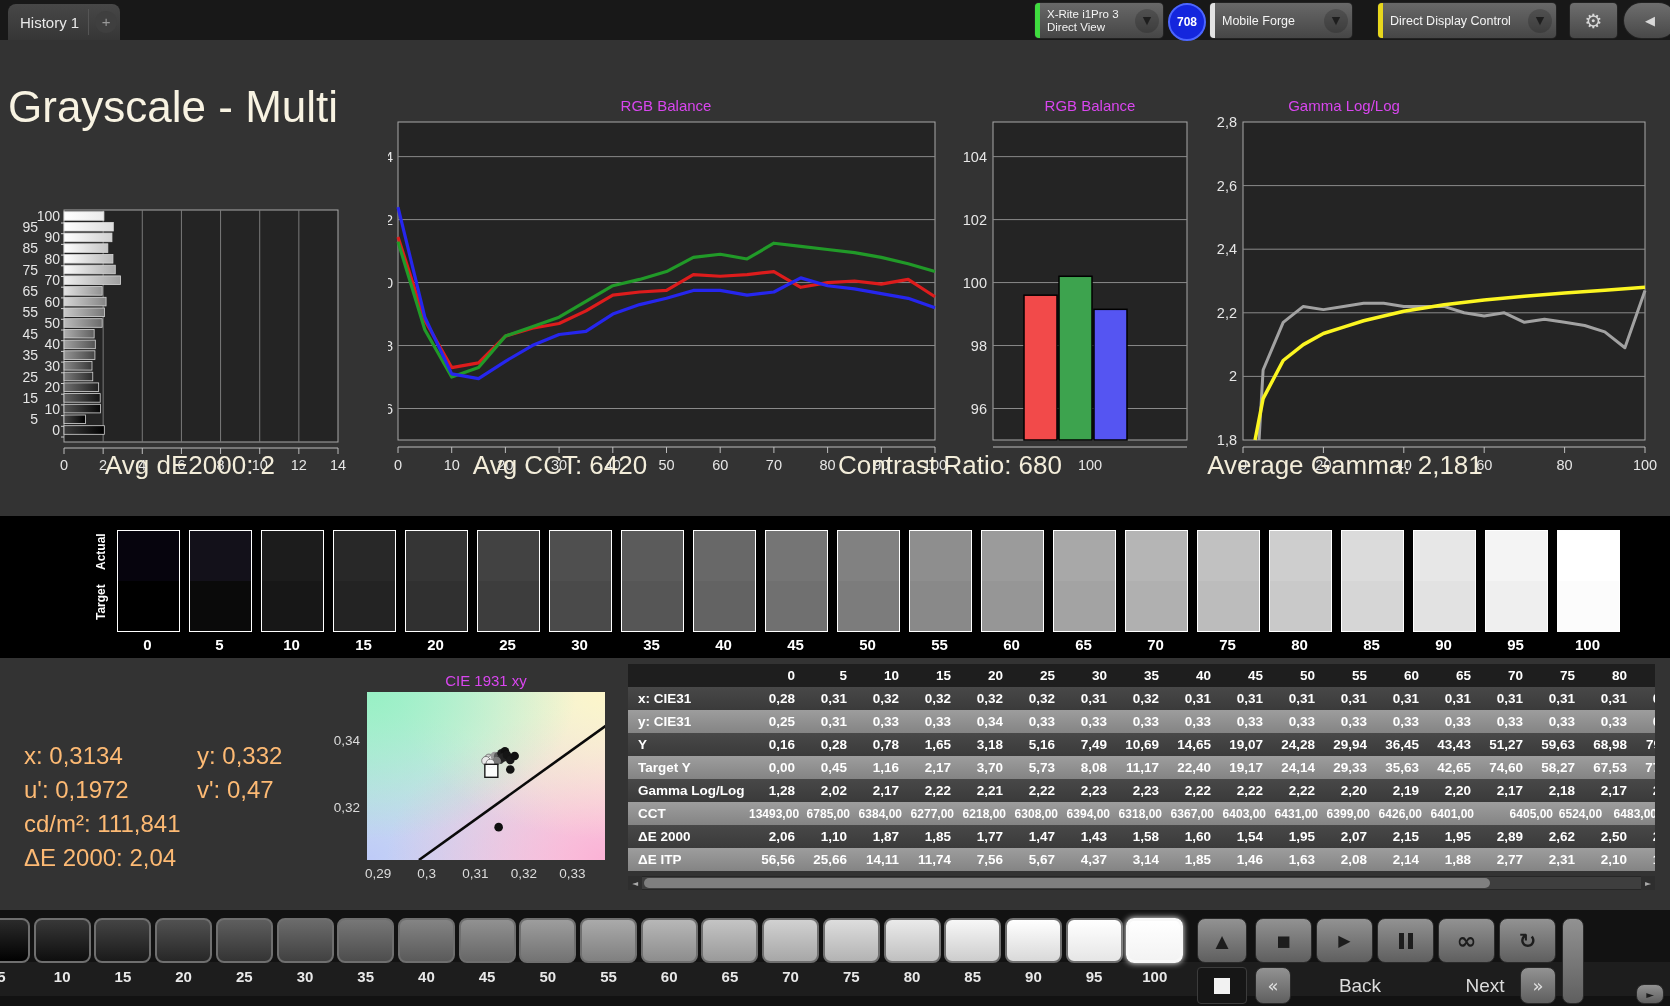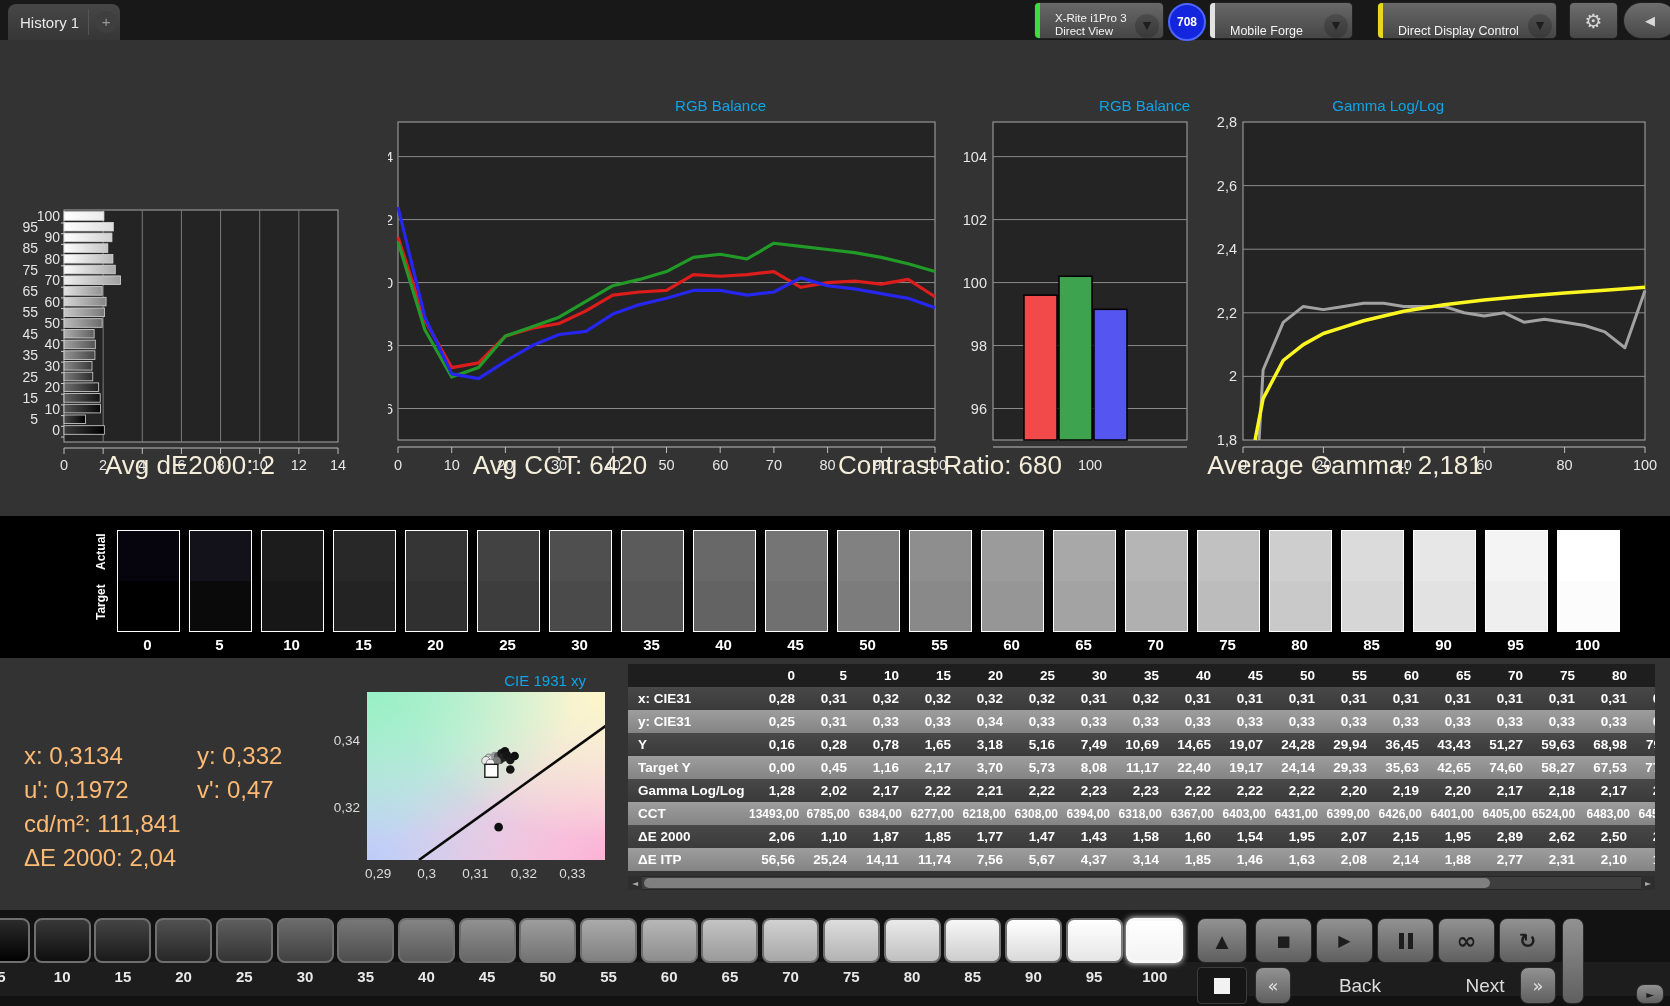--- a/index.html
+++ b/index.html
@@ -8,35 +8,35 @@
   .abs{position:absolute;}
   
   .topbar{left:0;top:0;width:1670px;height:40px;background:#181818;}
   .tab{left:8px;top:4px;width:112px;height:36px;background:linear-gradient(#474747,#363636);
        border-radius:8px 8px 0 0;display:flex;align-items:center;}
   .tab-label{font-size:15px;color:#e9e9e9;padding-left:12px;}
   .tab-div{width:1px;height:26px;background:#555;margin:0 6px 0 9px;}
   .tab-plus{width:22px;height:22px;border-radius:50%;background:#3f3f3f;color:#999;
             font-size:15px;line-height:21px;text-align:center;}
   .dd{top:3px;height:35px;border-radius:4px;background:linear-gradient(#686868,#464646);
-      display:flex;align-items:flex-end;overflow:hidden;box-shadow:0 0 0 1px #222;gap:8px;}
+      display:flex;align-items:center;overflow:hidden;box-shadow:0 0 0 1px #222;}
   .dd-stripe{width:5px;height:100%;}
   .dd-text{flex:1;padding-left:7px;font-size:12.5px;color:#f4f4f4;line-height:14px;}
   .dd-text.two{font-size:11.5px;line-height:13px;}
   .dd-chev{width:24px;height:24px;border-radius:50%;background:rgba(0,0,0,.18);color:#1e1e1e;
            font-size:11px;text-align:center;line-height:24px;margin-right:4px;
            font-family:"DejaVu Sans",sans-serif;}
   .badge{border-radius:50%;background:#1426dd;border:2px solid #4c66ff;color:#fff;
          font-size:12px;font-weight:bold;display:flex;align-items:center;justify-content:center;}
   .iconbtn{top:3px;height:35px;border-radius:4px;background:linear-gradient(#6e6e6e,#484848);
            color:#d8d8d8;display:flex;align-items:center;justify-content:center;
            font-family:"DejaVu Sans",sans-serif;box-shadow:0 0 0 1px #222;}
   
   .page-title{left:8px;top:82px;font-size:44px;color:#f8f3e2;}
-  .chart-title{font-size:15px;color:#0ea5e9;text-align:right;}
+  .chart-title{font-size:15px;color:#d946ef;text-align:center;}
   .stat{top:450px;font-size:26px;color:#f3edda;transform:translateX(-50%);white-space:nowrap;}
   
   .strip{left:0;top:516px;width:1670px;height:142px;background:#000;}
   .vlabel{color:#fff;font-size:12px;font-weight:bold;transform:rotate(-90deg);transform-origin:center;}
   .swatch{border:1px solid #fff;}
   .swatch-label{color:#fff;font-size:15px;font-weight:bold;text-align:center;}
   
   .cr-title{font-size:30px;color:#f5f0e1;}
   .cr-line{font-size:24px;color:#fdba74;white-space:nowrap;}
   
@@ -94,20 +94,21 @@
     </div>
     <div class="abs dd" style="left:1378px;width:178px;">
       <div class="dd-stripe" id="controlStripe" style="background: rgb(232, 215, 28);"></div>
       <div class="dd-text">Direct Display Control</div>
       <div class="dd-chev">▼</div>
     </div>
     <div class="abs iconbtn" style="left:1570px;width:47px;font-size:20px;">⚙</div>
     <div class="abs iconbtn" style="left:1624px;width:52px;border-radius:18px;font-size:13px;">◀</div>
   </div>
 
+  <div class="abs page-title">Grayscale - Multi</div>
 
   <div class="abs chart-title" style="left:90px;top:179px;width:200px;margin-top:38px;">DeltaE 2000</div>
   <div class="abs chart-title" style="left:566px;top:97px;width:200px;">RGB Balance</div>
   <div class="abs chart-title" style="left:990px;top:97px;width:200px;">RGB Balance</div>
   <div class="abs chart-title" style="left:1244px;top:97px;width:200px;">Gamma Log/Log</div>
 
   <div class="abs" style="left:18px;top:196px;"><svg id="svg-deltae" width="380" height="290">
         <rect x="46" y="14" width="274" height="232" fill="#242424" stroke="#a8a8a8"></rect>
         <line x1="85.14285714285714" y1="14" x2="85.14285714285714" y2="246" stroke="#7a7a7a"></line>
         <line x1="124.28571428571429" y1="14" x2="124.28571428571429" y2="246" stroke="#7a7a7a"></line>
@@ -663,21 +664,21 @@
         <div class="tcell" style="font-size: 12px; padding-right: 3px;">6218,00</div>
         <div class="tcell" style="font-size: 12px; padding-right: 3px;">6308,00</div>
         <div class="tcell" style="font-size: 12px; padding-right: 3px;">6394,00</div>
         <div class="tcell" style="font-size: 12px; padding-right: 3px;">6318,00</div>
         <div class="tcell" style="font-size: 12px; padding-right: 3px;">6367,00</div>
         <div class="tcell" style="font-size: 12px; padding-right: 3px;">6403,00</div>
         <div class="tcell" style="font-size: 12px; padding-right: 3px;">6431,00</div>
         <div class="tcell" style="font-size: 12px; padding-right: 3px;">6399,00</div>
         <div class="tcell" style="font-size: 12px; padding-right: 3px;">6426,00</div>
         <div class="tcell" style="font-size: 12px; padding-right: 3px;">6401,00</div>
-        <div class="tcell" style="font-size: 12px; padding-right: 3px;">6405,00</div>
+        <div class="tcell" style="font-size: 12px; padding-right: 3px; margin-left: 27px;">6405,00</div>
         <div class="tcell" style="font-size: 12px; padding-right: 3px; text-align: center;">6524,00</div>
         <div class="tcell" style="font-size: 12px; padding-right: 3px;">6483,00</div>
         <div class="tcell" style="font-size: 12px; padding-right: 3px;">6450,00</div>
       </div>
       <div class="trow rdark">
         <div class="tlabel">ΔE 2000</div>
         <div class="tcell">2,06</div>
         <div class="tcell">1,10</div>
         <div class="tcell">1,87</div>
         <div class="tcell">1,85</div>
@@ -692,21 +693,21 @@
         <div class="tcell">2,15</div>
         <div class="tcell">1,95</div>
         <div class="tcell">2,89</div>
         <div class="tcell">2,62</div>
         <div class="tcell">2,50</div>
         <div class="tcell">2,24</div>
       </div>
       <div class="trow rlight">
         <div class="tlabel">ΔE ITP</div>
         <div class="tcell">56,56</div>
-        <div class="tcell">25,24</div>
+        <div class="tcell">25,66</div>
         <div class="tcell">14,11</div>
         <div class="tcell">11,74</div>
         <div class="tcell">7,56</div>
         <div class="tcell">5,67</div>
         <div class="tcell">4,37</div>
         <div class="tcell">3,14</div>
         <div class="tcell">1,85</div>
         <div class="tcell">1,46</div>
         <div class="tcell">1,63</div>
         <div class="tcell">2,08</div>

